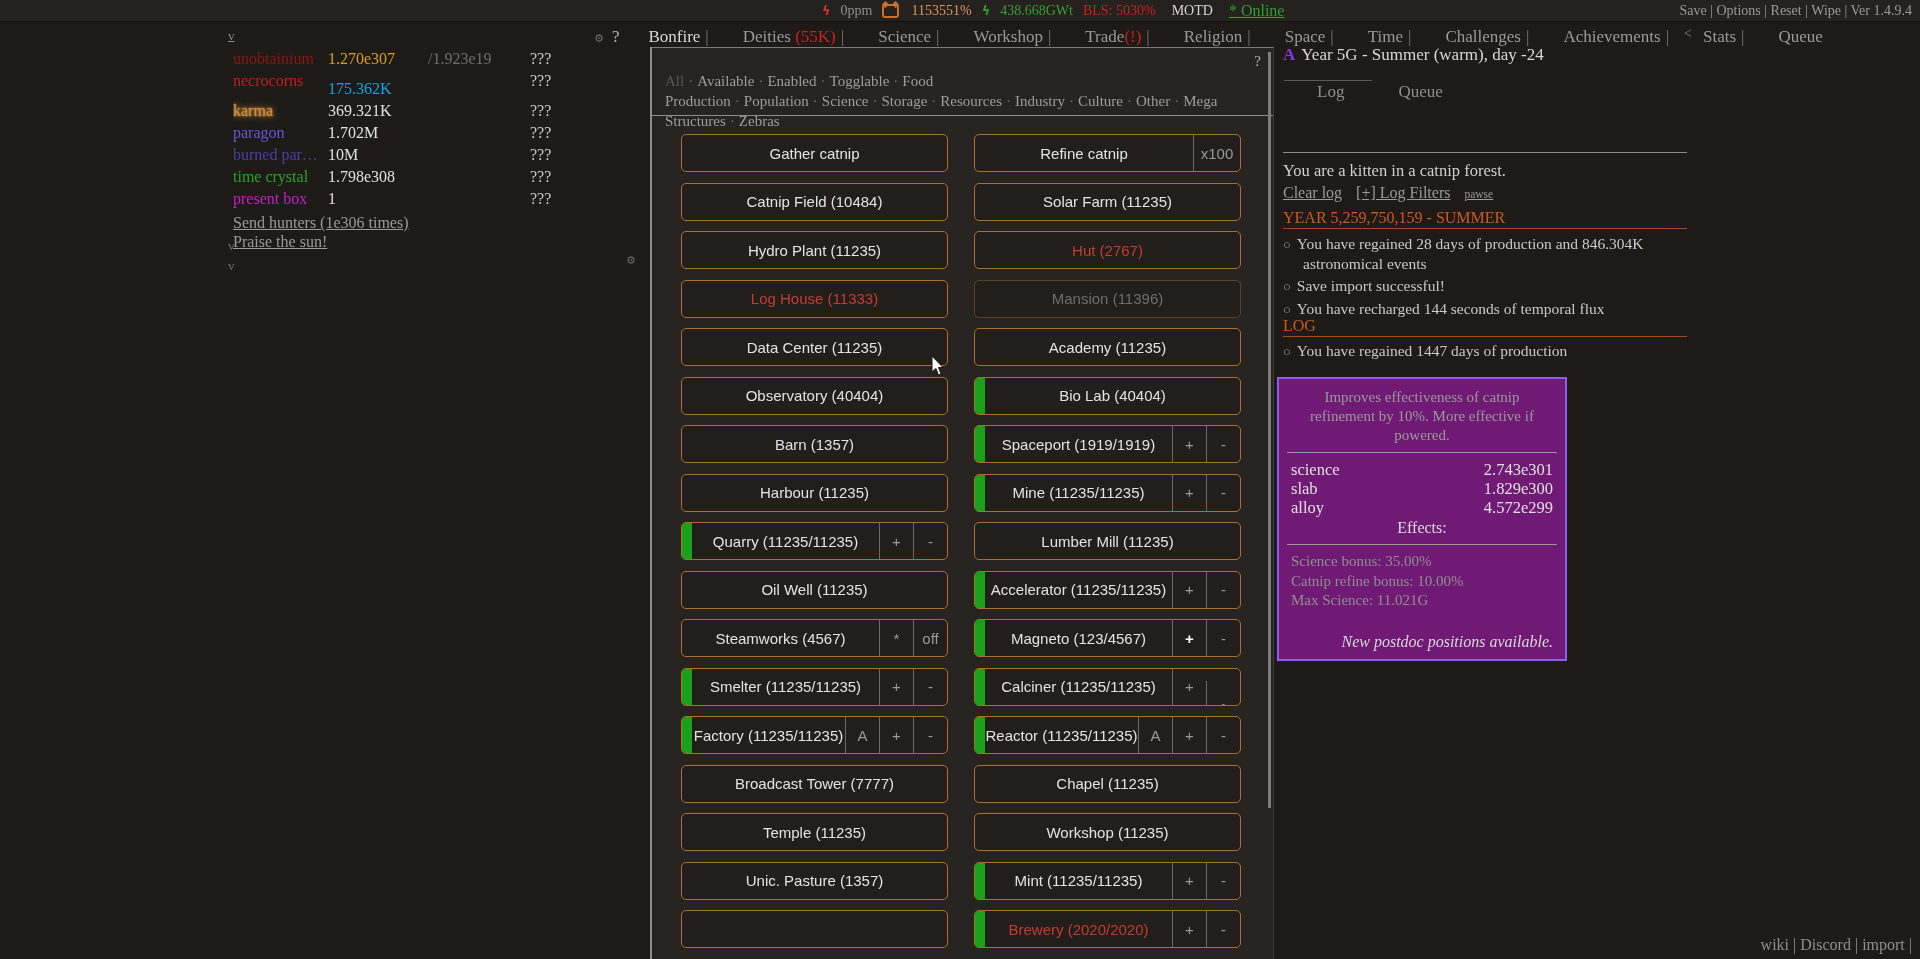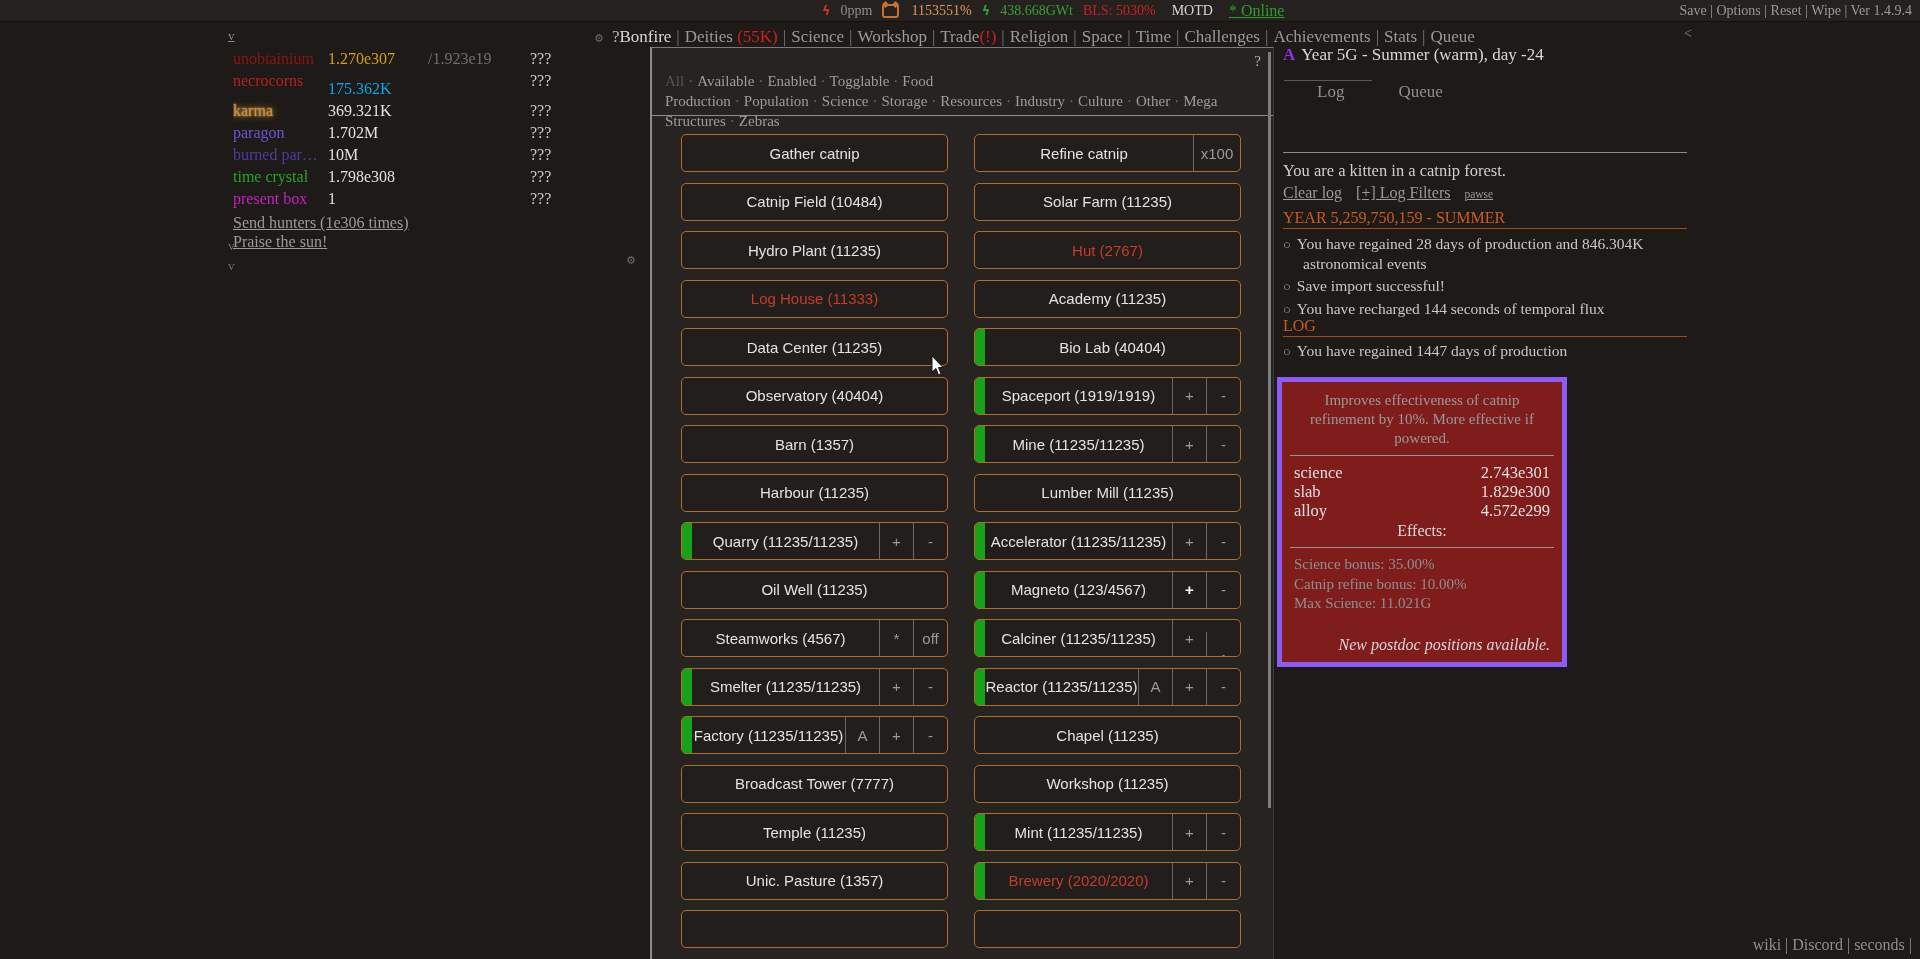--- a/index.html
+++ b/index.html
@@ -27,21 +27,21 @@
   .res-max{color:#6f6f6f;} .res-q{color:#c9c9c9;}
   .glow{text-shadow:0 0 7px rgba(255,180,80,.95),0 0 2px rgba(255,200,120,.8);}
   .res-links{margin-top:3px;line-height:19px;}
   .res-links div{color:#9a9a9a;text-decoration:underline;cursor:pointer;}
   #res-collapse2,#res-collapse3{position:absolute;left:228px;color:#6f6f6f;font-size:13px;}
   #res-collapse2{top:238px;} #res-collapse3{top:258px;}
   
   #tabsrow{position:absolute;left:594px;top:27px;font-size:17px;color:#9a9a9a;white-space:nowrap;}
   #tabsrow .gear{color:#6f6f6f;font-family:"DejaVu Sans",sans-serif;font-size:11px;margin-right:8px;}
   #tabsrow .qmark{color:#b5b5b5;}
-  #tabsrow .tab{cursor:pointer;}
+  #tabsrow .tab{cursor:pointer;margin-left:29px;}
   #tabsrow .tab.active{color:#d8d8d8;}
   #tabsrow .sep{color:#777;margin:0 5px;}
   #tabsrow .suf{color:#cc2020;}
   #gear2{position:absolute;left:626px;top:254px;color:#6f6f6f;font-family:"DejaVu Sans",sans-serif;font-size:11px;}
   
   #panel{position:absolute;left:650px;top:47px;width:624px;height:912px;background:#272320;
          border-left:2px solid #8d8d8d;border-top:1px solid #7b7b7b;border-right:1px solid #3c3c3c;box-sizing:border-box;}
   #panel-head{position:absolute;left:0;top:0;right:0;height:68px;border-bottom:1px solid #8c8c8c;
               padding:23px 34px 0 13px;box-sizing:border-box;font-size:15px;line-height:20px;color:#9d9d9d;}
   #panel-head .f-item{cursor:pointer;} #panel-head .f-item.active{color:#565656;}
@@ -76,22 +76,22 @@
   #loglinks .small{font-size:11.5px;margin-right:0;}
   .orange-h{position:absolute;left:1283px;font-size:16px;color:#cd5a1f;white-space:nowrap;}
   .orange-hr{position:absolute;left:1283px;width:404px;border-top:1px solid #a5491b;}
   #year-h{top:209px;} #year-hr{top:228px;}
   #log-h{top:317px;} #log-hr2{top:336px;}
   .msglist{position:absolute;left:1283px;width:418px;font-size:15.5px;color:#c9c9c9;line-height:19px;}
   #msglist1{top:234px;} #msglist2{top:341px;}
   .msglist div{padding-left:20px;text-indent:-20px;margin-bottom:3px;}
   .msglist .bullet{color:#b0b0b0;font-size:13px;margin-right:6px;}
   
-  #tooltip{position:absolute;left:1277px;top:377px;width:290px;box-sizing:border-box;background:#7f1d1d;
-           border:5px solid #8b5cf6;padding:9px 12px 8px 12px;font-size:15px;}
+  #tooltip{position:absolute;left:1277px;top:377px;width:290px;box-sizing:border-box;background:#701a75;
+           border:2px solid #8b5cf6;padding:9px 12px 8px 12px;font-size:15px;}
   #tt-desc{color:#9a9a9a;text-align:center;line-height:19px;}
   .tt-hr{border-top:1px solid #969696;margin:7px -4px;}
   .tt-price{display:flex;justify-content:space-between;color:#e0e0e0;font-size:16.5px;line-height:19px;}
   #tt-effects{color:#dcdcdc;text-align:center;font-size:16px;margin-top:2px;}
   .tt-eff-line{color:#8f8f8f;font-size:15px;line-height:19.5px;}
   #tt-flavor{color:#d8d8d8;font-style:italic;text-align:right;font-size:16px;margin-top:22px;}
   
   #footer{position:absolute;right:8px;bottom:5px;font-size:16px;color:#8f8f8f;white-space:nowrap;}
   #footer span.lnk{cursor:pointer;}
   
@@ -232,20 +232,23 @@
         <div class="btn">
           <div class="lbl">Refine catnip</div>
           <div class="cell wide">x100</div>
         </div>
         <div class="btn">
           <div class="lbl">Solar Farm (11235)</div>
         </div>
         <div class="btn red">
           <div class="lbl">Hut (2767)</div>
         </div>
+        <div class="btn dim">
+          <div class="lbl">Mansion (11396)</div>
+        </div>
         <div class="btn">
           <div class="lbl">Academy (11235)</div>
         </div>
         <div class="btn">
           <div class="bar"></div>
           <div class="lbl">Bio Lab (40404)</div>
         </div>
         <div class="btn">
           <div class="bar"></div>
           <div class="lbl">Spaceport (1919/1919)</div>
@@ -355,18 +358,18 @@
     <div id="tt-effects">Effects:</div>
     <div class="tt-hr"></div>
     <div id="tt-efflines">
         <div class="tt-eff-line">Science bonus: 35.00%</div>
         <div class="tt-eff-line">Catnip refine bonus: 10.00%</div>
         <div class="tt-eff-line">Max Science: 11.021G</div>
       </div>
     <div id="tt-flavor">New postdoc positions available.</div>
   </div>
 
-  <div id="footer"><span class="lnk">wiki</span><span> | </span><span class="lnk">Discord</span><span> | </span><span class="lnk">seconds</span><span> | </span></div>
+  <div id="footer"><span class="lnk">wiki</span><span> | </span><span class="lnk">Discord</span><span> | </span><span class="lnk">import</span><span> | </span></div>
 
   <svg id="cursor" width="16" height="22">
     <polygon points="2,1 2,17 6,13.5 8.5,20 11,19 8.5,12.5 13,12.5" fill="#ffffff" stroke="#1a1a1a" stroke-width="1"></polygon>
   </svg>
 </div>
 
 </body></html>

